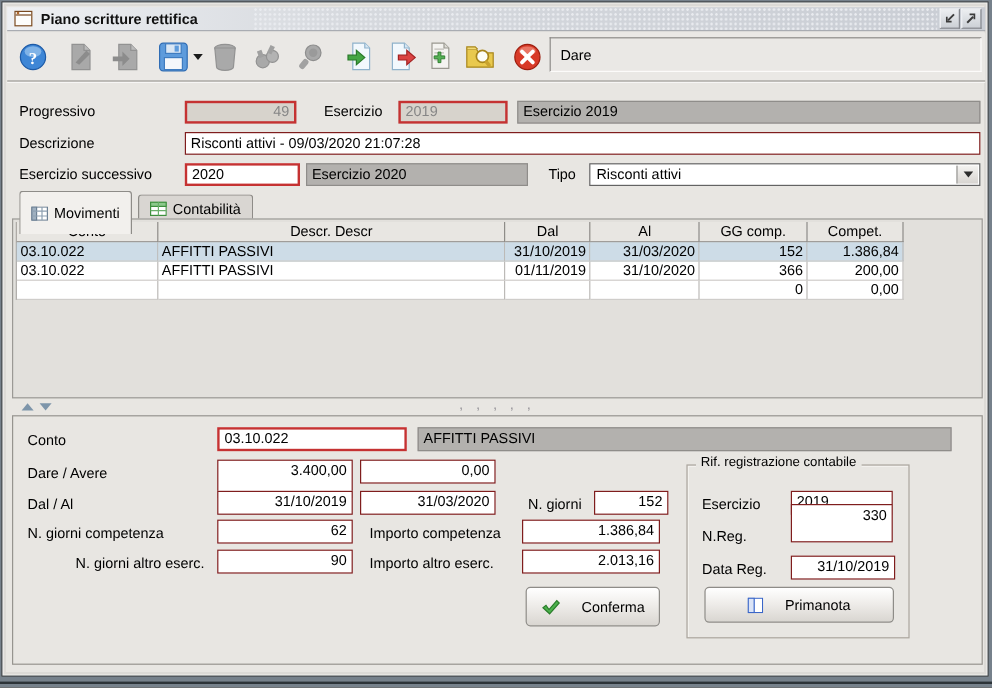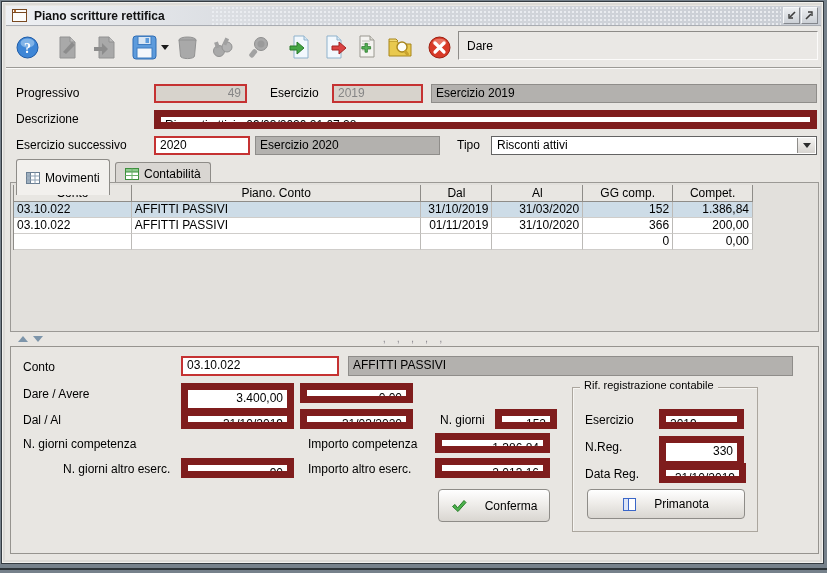--- a/index.html
+++ b/index.html
@@ -26,21 +26,21 @@
   
   .toolbar{position:absolute;left:4px;top:25px;width:815px;height:41px;background:#eae8e5;
            border-bottom:1px solid #9c9a96;box-shadow:0 1px 0 #fbfaf9;}
   .ticon{position:absolute;top:7px;width:26px;height:26px;background:none;border:none;padding:0;}
   .ticon svg{display:block;}
   .statusbox{position:absolute;left:452px;top:4px;width:360px;height:29px;background:#eae8e5;
              border:1px solid;border-color:#8d8b88 #fcfbfa #fcfbfa #8d8b88;
              font-size:12px;color:#000;display:flex;align-items:center;padding-left:8px;}
   
   .lbl{position:absolute;font-size:12px;color:#000;line-height:18px;white-space:nowrap;}
-  .fld{position:absolute;height:19px;background:#fff;border:7px solid #7f1d1d;font-size:12px;color:#000;
+  .fld{position:absolute;height:19px;background:#fff;border:1px solid #7f1d1d;font-size:12px;color:#000;
        line-height:16px;padding:0 4px;white-space:nowrap;overflow:hidden;}
   .fld.red{border:2px solid #c53232;line-height:14px;}
   .fld.right{text-align:right;}
   .fld.dis{background:#d7d3cc;color:#868686;}
   .fld.gray{background:#b3b1ae;border:1px solid #8f8d8a;color:#000;}
   .combo{position:absolute;height:19px;background:#fff;border:1px solid #636363;font-size:12px;
          line-height:16px;padding:0 22px 0 5px;overflow:hidden;white-space:nowrap;}
   .combo-btn{position:absolute;right:1px;top:1px;bottom:1px;width:18px;
          background:linear-gradient(#f4f3f1,#d7d4d0);border-left:1px solid #8f8d8a;
          display:flex;align-items:center;justify-content:center;}
@@ -233,21 +233,21 @@
         <path d="M7 0.5 V11.5 M0.5 7.5 H13.5" stroke="#6aae6a" stroke-width="1"></path>
       </svg>
       <span>Contabilità</span>
     </div>
 
     <div class="tblpanel">
       <div class="tblview">
         <div class="tgrid">
           <div class="thr">
             <div class="th c0">Conto</div>
-            <div class="th c1">Piano. Conto</div>
+            <div class="th c1">Descr. Descr</div>
             <div class="th c2">Dal</div>
             <div class="th c3">Al</div>
             <div class="th c4">GG comp.</div>
             <div class="th c5">Compet.</div>
           </div>
           <div class="trow sel">
             <div class="td c0">03.10.022</div>
             <div class="td c1">AFFITTI PASSIVI</div>
             <div class="td c2">31/10/2019</div>
             <div class="td c3">31/03/2020</div>
@@ -289,41 +289,42 @@
       <div class="fld right" style="left:170px;top:36px;width:113px;height:32px;line-height:17px;">3.400,00</div>
       <div class="fld right" style="left:289px;top:36px;width:113px;height:20px;line-height:17px;">0,00</div>
 
       <div class="lbl" style="left:12px;top:64px;">Dal / Al</div>
       <div class="fld right" style="left:170px;top:62px;width:113px;height:20px;line-height:17px;">31/10/2019</div>
       <div class="fld right" style="left:289px;top:62px;width:113px;height:20px;line-height:17px;">31/03/2020</div>
       <div class="lbl" style="left:429px;top:64px;">N. giorni</div>
       <div class="fld right" style="left:484px;top:62px;width:62px;height:20px;line-height:17px;">152</div>
 
       <div class="lbl" style="left:12px;top:88px;">N. giorni competenza</div>
+      <div class="fld right" style="left:170px;top:86px;width:113px;height:20px;line-height:17px;">62</div>
       <div class="lbl" style="left:297px;top:88px;">Importo competenza</div>
       <div class="fld right" style="left:424px;top:86px;width:115px;height:20px;line-height:17px;">1.386,84</div>
 
       <div class="lbl" style="left:12px;top:113px;margin-left:40px;">N. giorni altro eserc.</div>
       <div class="fld right" style="left:170px;top:111px;width:113px;height:20px;line-height:17px;">90</div>
       <div class="lbl" style="left:297px;top:113px;">Importo altro eserc.</div>
       <div class="fld right" style="left:424px;top:111px;width:115px;height:20px;line-height:17px;">2.013,16</div>
 
       <button class="btn" style="left:427px;top:142px;width:112px;height:33px;">
         <svg width="16" height="14" viewBox="0 0 16 14">
           <path d="M1.5 7.5 L4 5.5 L6.5 9 L13 1.5 L15 3.5 L7 12.5 z" fill="#4db24d" stroke="#2a7d2a"></path>
         </svg>
         <span>Conferma</span>
       </button>
 
       <div class="groupbox">
         <div class="gb-title">Rif. registrazione contabile</div>
         <div class="lbl" style="left:12px;top:23px;">Esercizio</div>
         <div class="fld" style="left:86px;top:21px;width:85px;height:20px;line-height:17px;">2019</div>
         <div class="lbl" style="left:12px;top:50px;">N.Reg.</div>
-        <div class="fld right" style="left:86px;top:48px;width:85px;height:32px;line-height:17px;">330</div>
+        <div class="fld right" style="left:86px;top:32px;width:85px;height:32px;line-height:17px;">330</div>
         <div class="lbl" style="left:12px;top:77px;">Data Reg.</div>
         <div class="fld right" style="left:86px;top:75px;width:87px;height:20px;line-height:17px;">31/10/2019</div>
         <button class="btn" style="left:14px;top:101px;width:158px;height:30px;">
           <svg width="13" height="13" viewBox="0 0 13 13">
             <rect x="0.5" y="0.5" width="12" height="12" fill="#fff" stroke="#3a66c8"></rect>
             <rect x="0.5" y="0.5" width="5" height="12" fill="#dbe4f7" stroke="#3a66c8"></rect>
           </svg>
           <span>Primanota</span>
         </button>
       </div>

